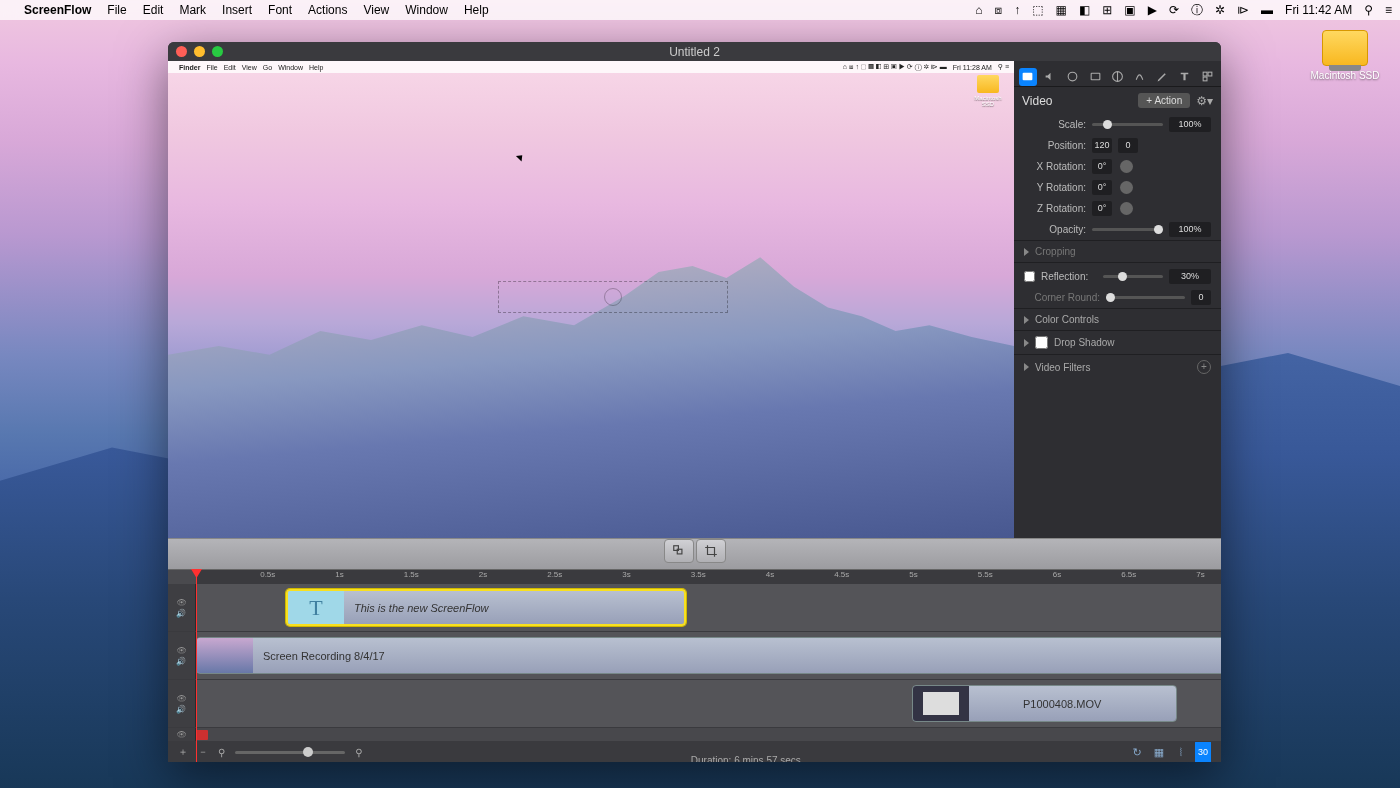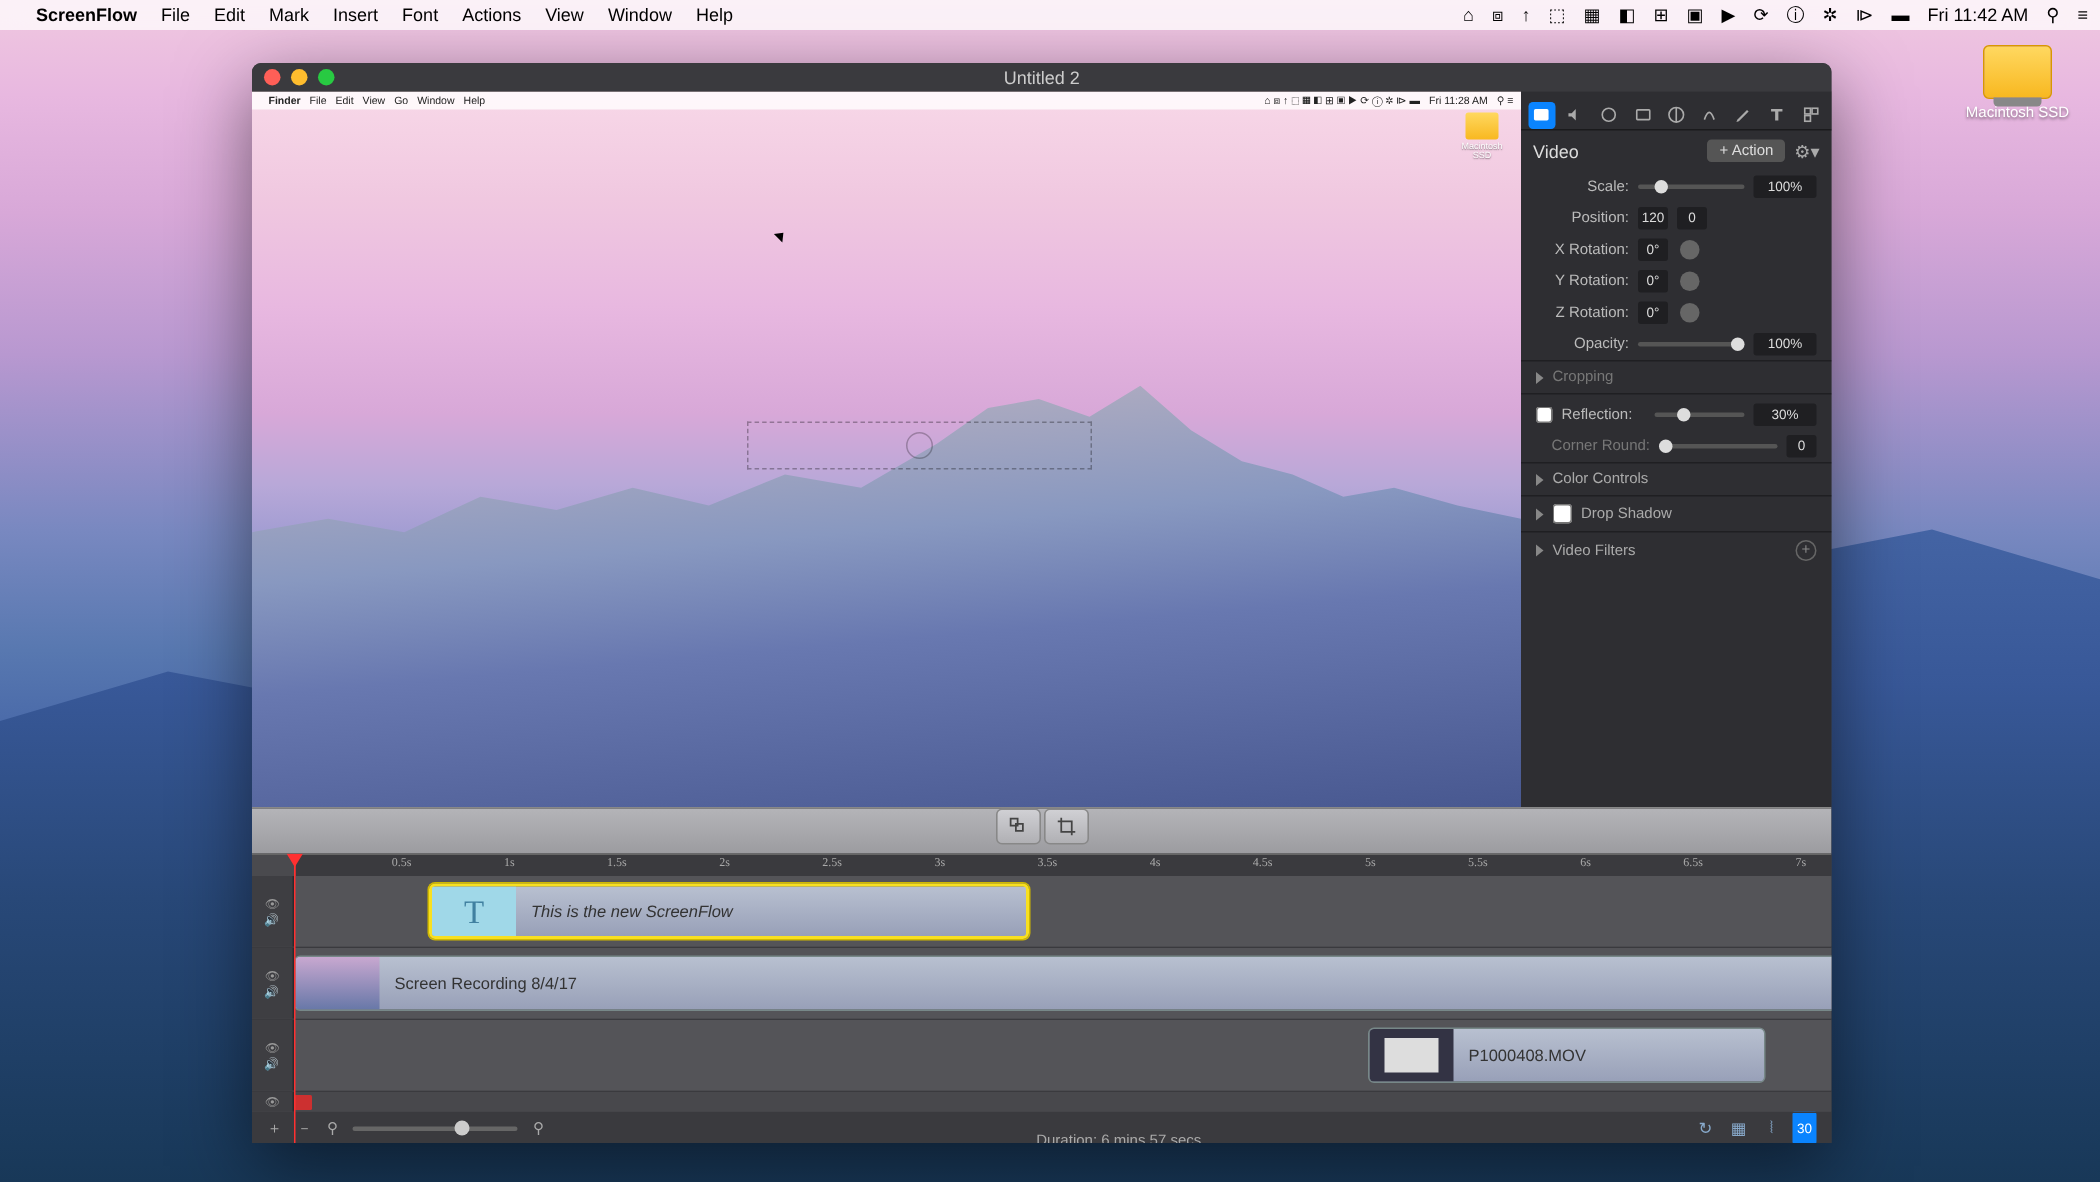--- a/index.html
+++ b/index.html
@@ -72,37 +72,37 @@
 .transport{display:flex;gap:16px;align-items:center;}
 .transport svg{width:15px;height:15px;fill:#222;}
 .timecode{background:#1a1a1c;color:#0af;font-family:monospace;font-size:14px;padding:4px 14px;border-radius:4px;letter-spacing:1px;}
 .timecode .frac{font-size:9px;color:#088;}
 .vol-meter{width:90px;height:14px;background:repeating-linear-gradient(90deg,#222 0,#222 2px,#444 2px,#444 4px);border-radius:2px;}
 .hp-icon{color:#444;}
 
 
 .timeline{flex:1;background:#4a4a4e;display:flex;flex-direction:column;position:relative;}
 .ruler{height:14px;background:#3a3a3e;position:relative;margin-left:28px;}
-.ruler .tick{position:absolute;top:0;font-size:8px;color:#aaa;transform:translateX(-50%);font-family:Liberation Serif, serif;}
+.ruler .tick{position:absolute;top:0;font-size:8px;color:#aaa;transform:translateX(-50%);}
 .playhead{position:absolute;top:0;bottom:0;width:1px;background:#ff3030;z-index:5;}
 .playhead .head{position:absolute;top:-1px;left:-5px;width:11px;height:9px;background:#ff3030;clip-path:polygon(0 0,100% 0,50% 100%);}
 .tracks{flex:1;display:flex;flex-direction:column;}
 .track{height:48px;border-bottom:1px solid #3a3a3e;display:flex;position:relative;}
 .track.short{height:14px;}
 .track-head{width:28px;background:#3e3e42;display:flex;flex-direction:column;align-items:center;justify-content:center;gap:2px;border-right:1px solid #2a2a2e;}
 .track-head span{color:#999;font-size:8px;}
 .track-body{flex:1;position:relative;background:#545458;}
 .clip{position:absolute;top:5px;bottom:5px;border-radius:4px;display:flex;align-items:center;overflow:hidden;}
 .clip-text{left:90px;width:400px;background:linear-gradient(#b8c0d0,#98a0b8);border:2px solid #f8e020;box-shadow:0 0 0 1px #d0b800;}
 .clip-text .thumb-t{width:56px;height:100%;background:#a0d8e8;display:flex;align-items:center;justify-content:center;color:#4080a0;font-size:22px;font-family:serif;}
 .clip-text .lbl{padding-left:10px;font-size:11px;color:#333;font-style:italic;}
 .clip-rec{left:0;width:1054px;background:linear-gradient(#b8c0d0,#98a0b8);border:1px solid #788;}
 .clip-rec .thumb-r{width:56px;height:100%;background:linear-gradient(#c8a8d0,#6878a8);}
 .clip-rec .lbl{padding-left:10px;font-size:11px;color:#333;}
-.clip-mov{left:716px;width:265px;background:linear-gradient(#b8c0d0,#98a0b8);border:1px solid #788;}
+.clip-mov{left:716px;width:265px;background:linear-gradient(#b8c0d0,#98a0b8);border:1px solid #788;gap:44px;}
 .clip-mov .thumb-m{width:56px;height:100%;background:#334;position:relative;}
 .clip-mov .thumb-m::after{content:"";position:absolute;inset:6px 10px;background:#ddd;}
 .clip-mov .lbl{padding-left:10px;font-size:11px;color:#333;}
 .tl-footer{height:20px;background:#3a3a3e;display:flex;align-items:center;padding:0 10px;gap:10px;color:#aaa;font-size:10px;}
 .tl-footer .zoom{width:110px;height:3px;background:#666;border-radius:2px;position:relative;}
 .tl-footer .zoom .zt{position:absolute;top:-4px;left:68px;width:10px;height:10px;background:#ccc;border-radius:50%;}
 .tl-footer .center{flex:1;text-align:center;margin-top:16px;}
 .tl-footer .ricons{display:flex;gap:6px;align-items:center;}
 .tl-footer .ricons span{width:16px;height:16px;display:flex;align-items:center;justify-content:center;border-radius:3px;color:#8ac;font-size:11px;}
 .tl-footer .ricons .badge{background:#0a84ff;color:#fff;font-size:9px;padding:12px 3px;}

